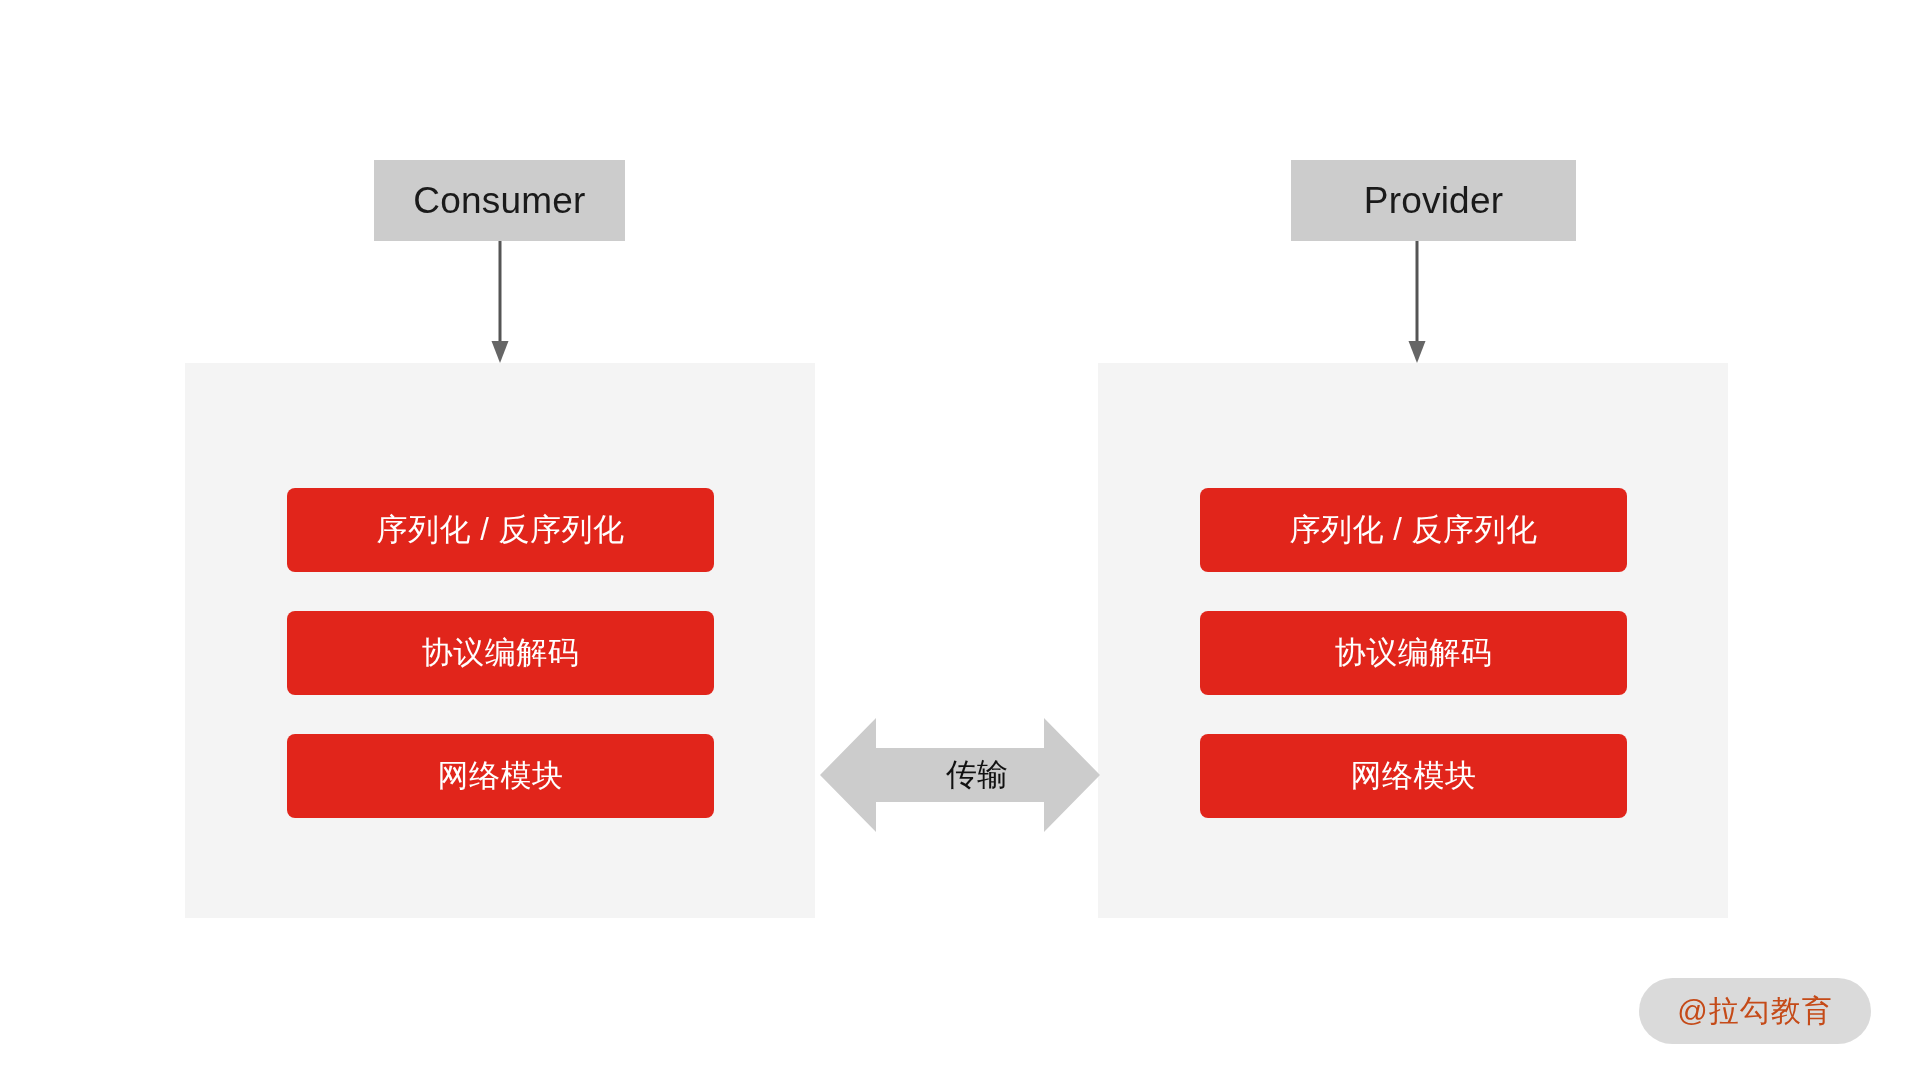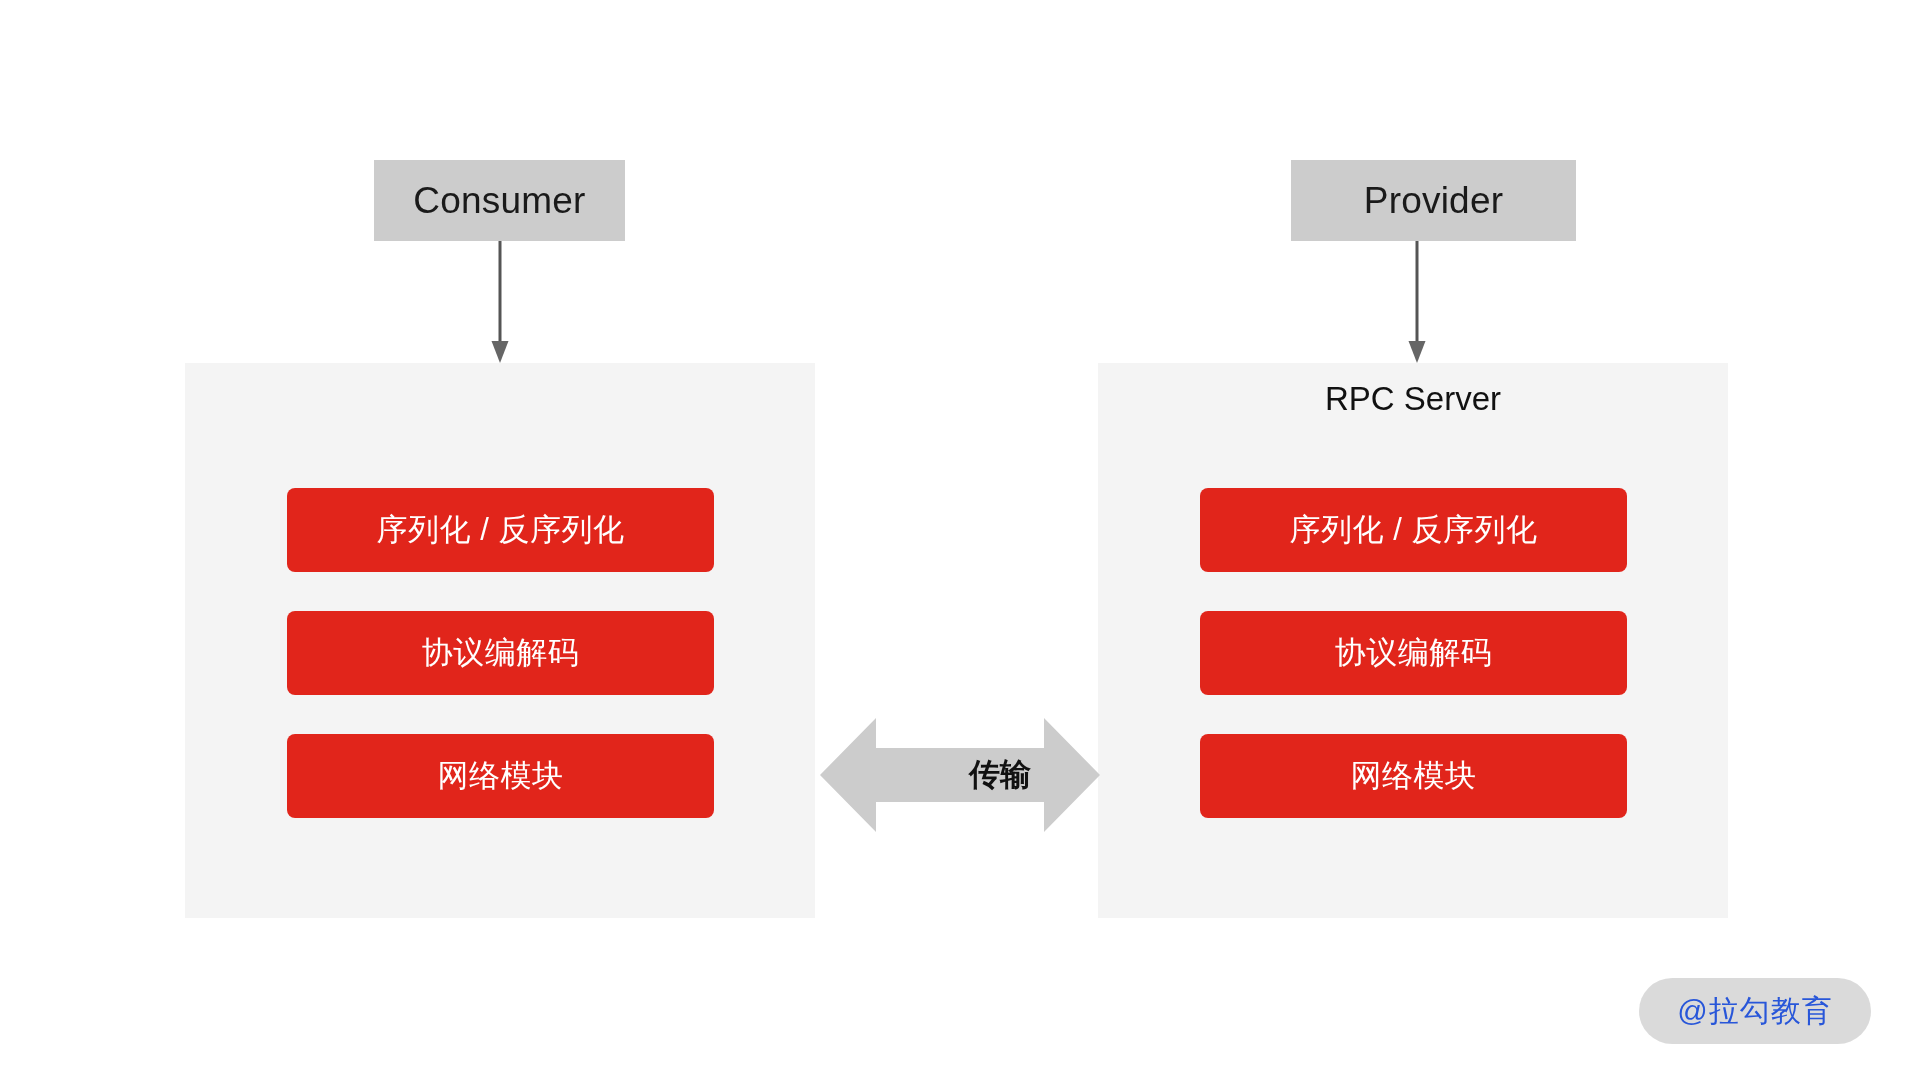--- a/index.html
+++ b/index.html
@@ -67,37 +67,37 @@
   .module-box:last-child{ margin-bottom:0; }
 
   
   #transport{
     position:absolute;
     left:820px; top:712px;
     width:280px; height:126px;
   }
   #transport-label{
     position:absolute;
-    left:860px; top:712px;
+    left:837px; top:712px;
     width:280px; height:126px;
     display:flex; align-items:center; justify-content:center;
-    font-size:31px; color:#111; font-weight:700;
+    font-size:31px; color:#111; font-weight:400;
     white-space:nowrap;
     pointer-events:none;
   }
 
   
   #watermark{
     position:absolute;
     left:1639px; top:978px;
     width:232px; height:66px;
     border-radius:33px;
     background:#D9D9D9;
     display:flex; align-items:center; justify-content:center;
-    color:#1d4ed8;
+    color:#c2410c;
     font-size:30px;
     letter-spacing:1px;
     white-space:nowrap;
     opacity:.95;
   }
 </style>
 </head>
 <body>
 
 <div id="stage">
@@ -128,21 +128,20 @@
       <div class="module-box">
         <span>协议编解码</span>
       </div>
       <div class="module-box">
         <span>网络模块</span>
       </div>
     </div>
   </div>
 
   <div class="panel" id="panel-server">
-    <div class="panel-title">RPC Server</div>
     <div class="module-stack">
       <div class="module-box">
         <span>序列化 / 反序列化</span>
       </div>
       <div class="module-box">
         <span>协议编解码</span>
       </div>
       <div class="module-box">
         <span>网络模块</span>
       </div>

